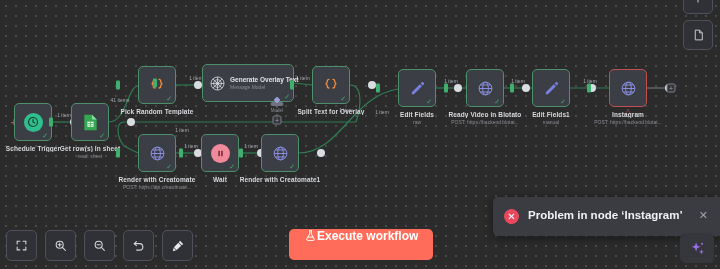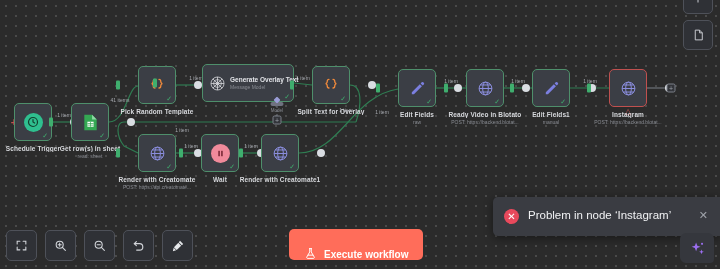--- a/index.html
+++ b/index.html
@@ -113,22 +113,22 @@
     background:#2f3136;border:1px solid #4e5159;
     display:flex;align-items:center;justify-content:center;
     box-sizing:border-box;
   }
 
   
   #execute{
     position:absolute;left:289px;bottom:9px;
     height:31px;padding:0 15px;border-radius:5px;
     background:#ff6d5a;color:#fff;
-    display:flex;align-items:flex-end;gap:7px;
-    font-size:10px;font-weight:bold;
+    display:flex;align-items:flex-start;
+    font-size:12px;font-weight:bold;
     box-sizing:border-box;
   }
 
   
   .rbtn{
     position:absolute;right:7px;
     width:30px;height:30px;border-radius:5px;
     background:#2f3136;border:1px solid #4e5159;
     display:flex;align-items:center;justify-content:center;
     box-sizing:border-box;
@@ -153,21 +153,21 @@
     box-sizing:border-box;
     display:flex;gap:9px;align-items:flex-start;
     box-shadow:0 2px 10px rgba(0,0,0,.45);
   }
   #toast-icon{
     flex:0 0 auto;width:15px;height:15px;border-radius:50%;
     background:#e8495c;color:#fff;font-size:10px;line-height:15px;
     text-align:center;font-weight:bold;margin-top:1px;
   }
   #toast-body{flex:1 1 auto;min-width:0;}
-  #toast-title{font-size:11.5px;font-weight:normal;color:#f0f1f3;line-height:1.25;}
+  #toast-title{font-size:11.5px;font-weight:bold;color:#f0f1f3;line-height:1.25;}
   #toast-msg{font-size:10.5px;color:#c9ccd1;line-height:1.35;margin-top:3px;}
   #toast-close{
     flex:0 0 auto;color:#9fa3aa;font-size:11px;line-height:1;margin-top:2px;
   }
 </style>
 </head>
 <body>
 
 <div id="app">
 

